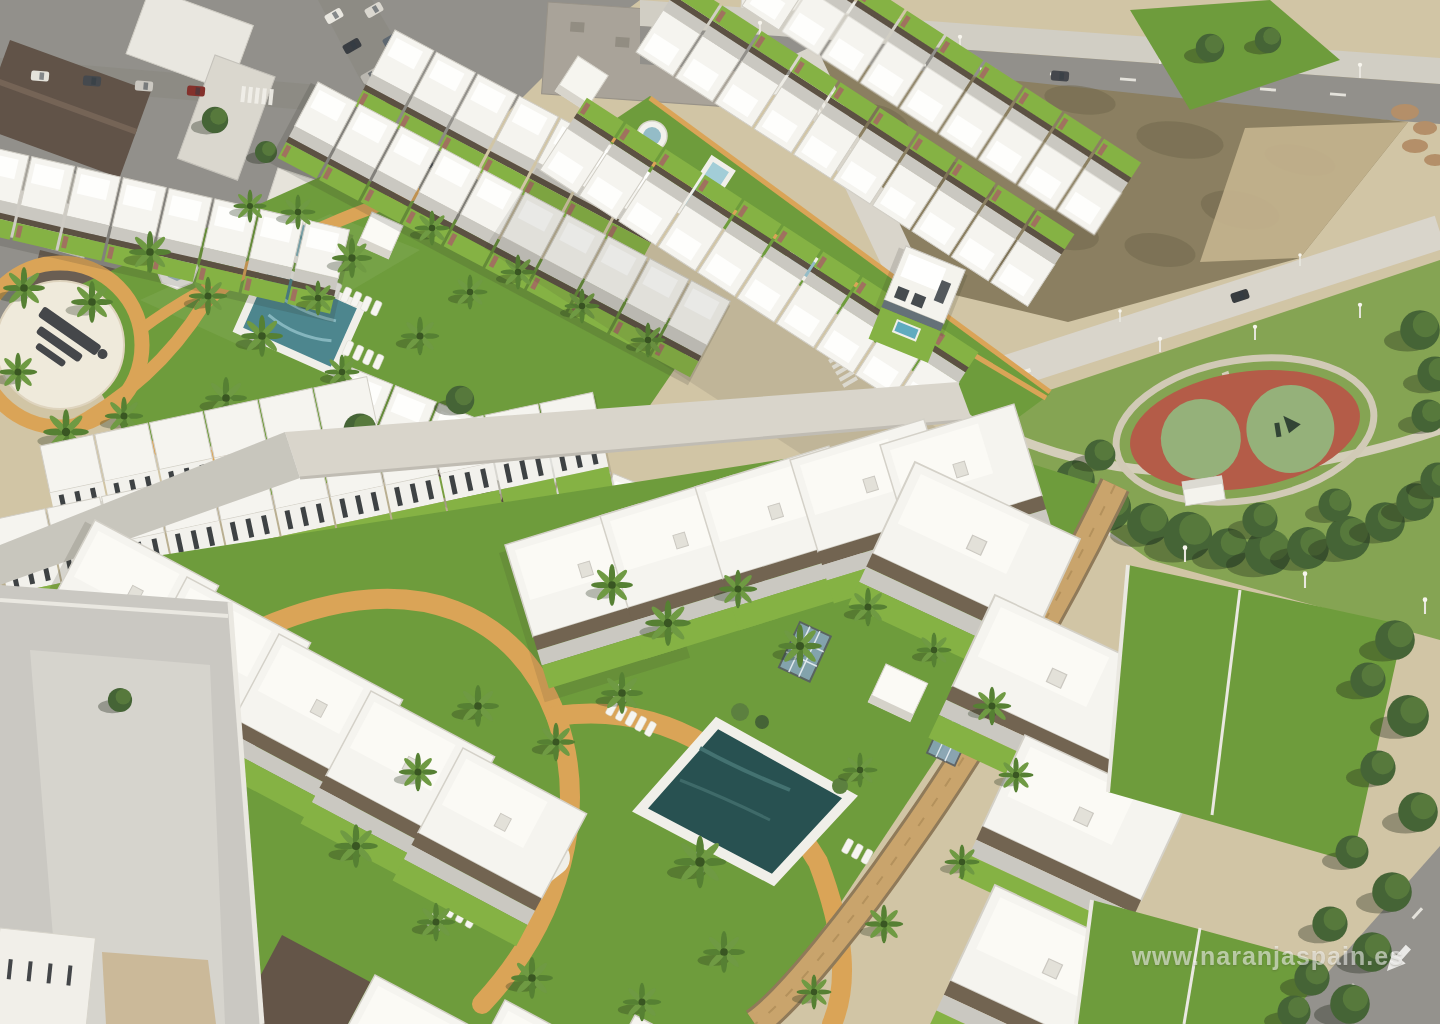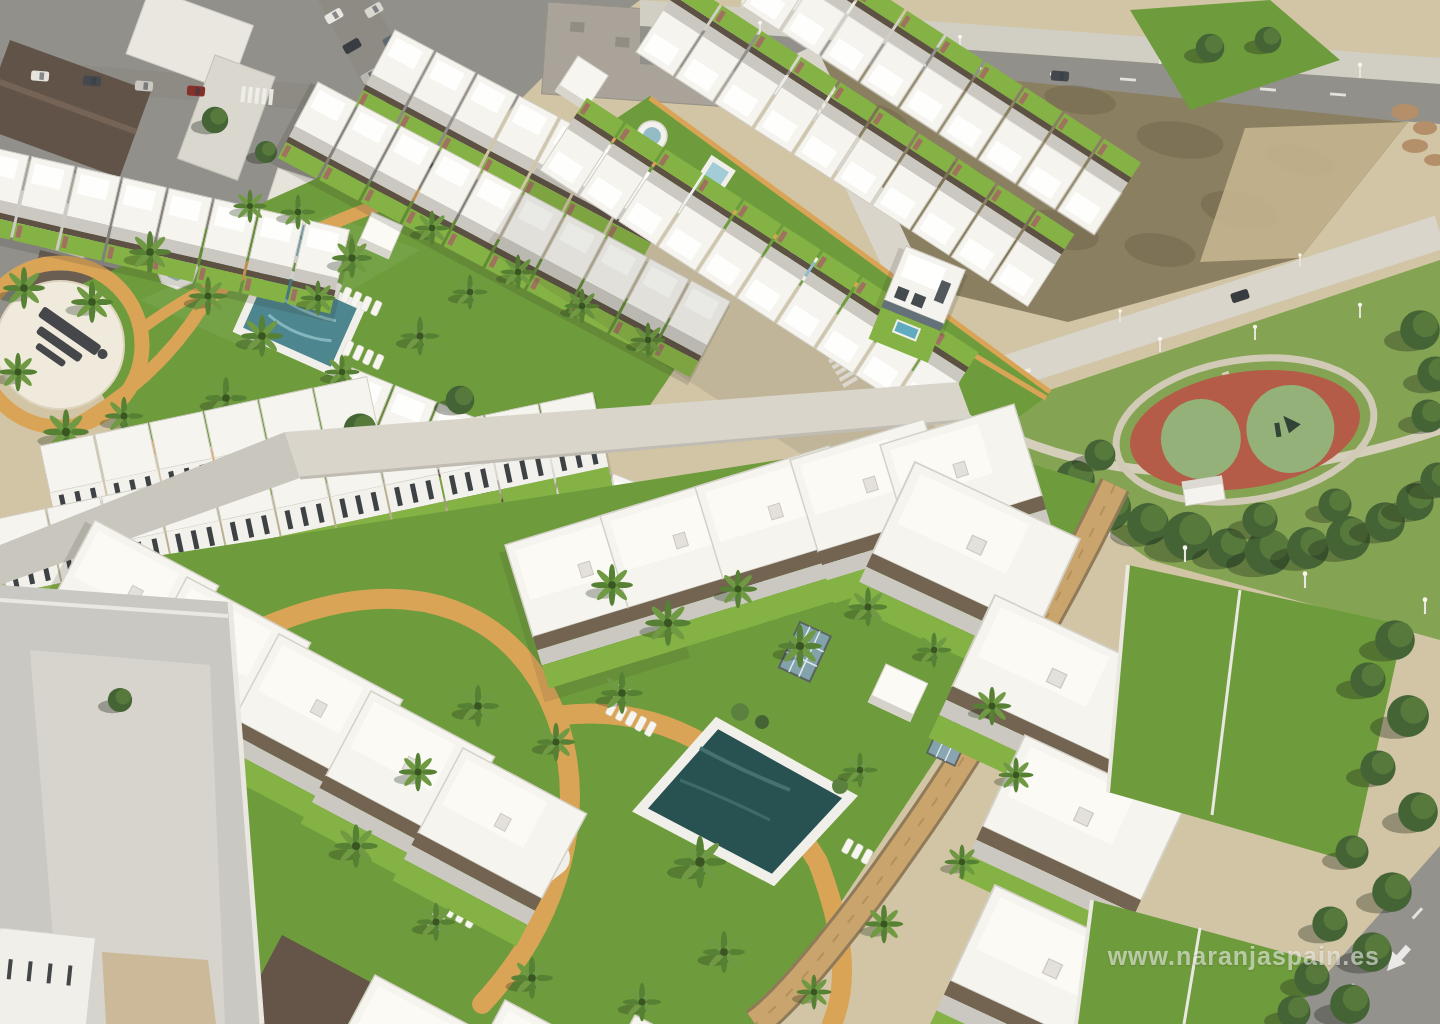--- a/index.html
+++ b/index.html
@@ -10,21 +10,21 @@
     --poolDark:#1d4849; --poolMid:#44808a; --poolLight:#9ecbd6; --treeDark:#3c5c2d;
     --treeLight:#547a36; --palm:#4d7a2a; --palmLight:#68953a; --scrub:#85795a;
     --scrubDark:#6c6247; --playRed:#b05440; --playGreen:#90ad74; --brick:#9b6a58;
     --roofBrown:#5c4c40; --carRed:#a03028; --watermark:rgba(255,255,255,0.55);
   }
   html,body{margin:0;padding:0;background:#222;}
   .stage{position:relative;width:1440px;height:1024px;overflow:hidden;
          font-family:"Liberation Sans", sans-serif;background:var(--sand);}
   .stage svg{position:absolute;inset:0;display:block;}
   .watermark{
-    position:absolute; right:60px; top:942px; font-size:25px; font-weight:bold;
+    position:absolute; right:36px; top:942px; font-size:25px; font-weight:bold;
     letter-spacing:1px; color:var(--watermark); text-shadow:0 1px 2px rgba(60,60,40,.25);
     user-select:none;
     margin-left:48px;
   }
 </style>
 </head>
 <body>
 
 <div class="stage">
 <svg viewBox="0 0 1440 1024" width="1440" height="1024" xmlns="http://www.w3.org/2000/svg">

